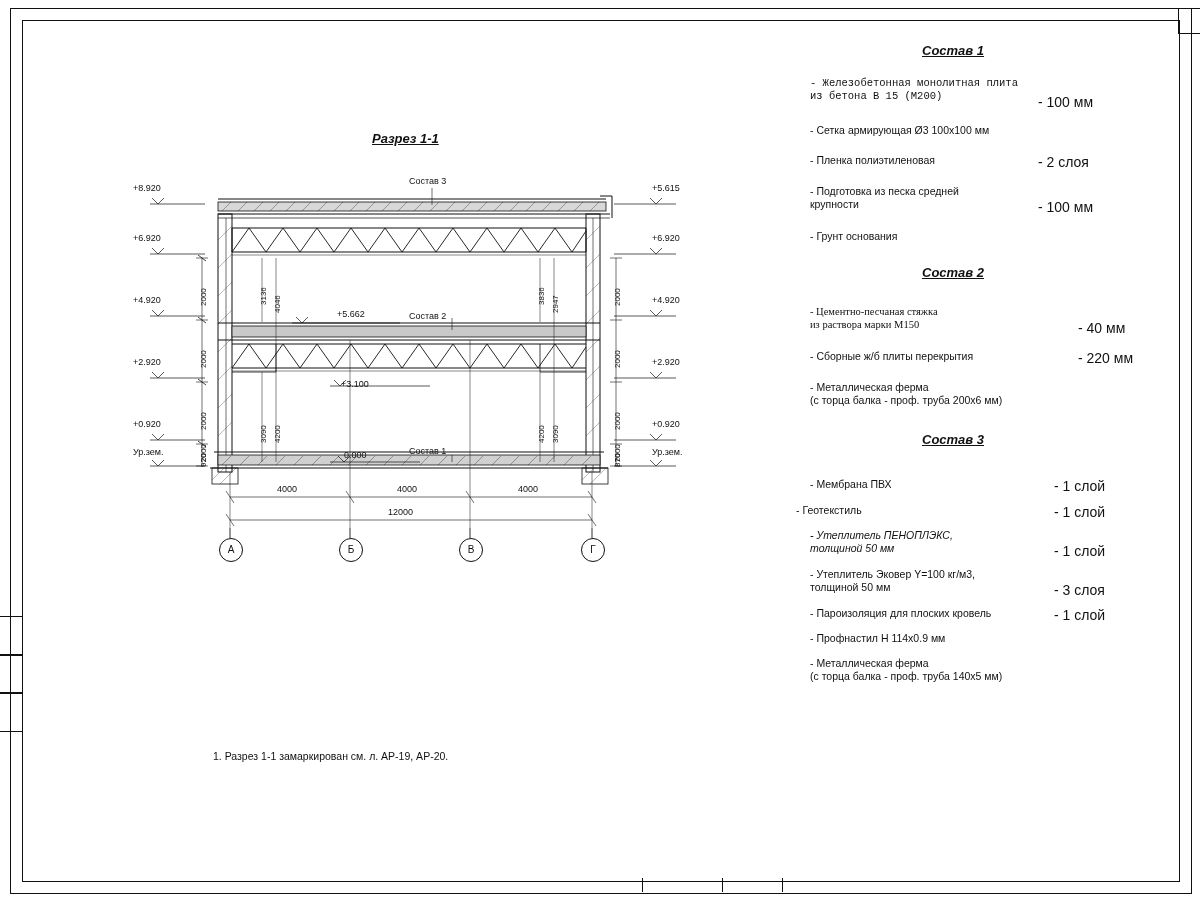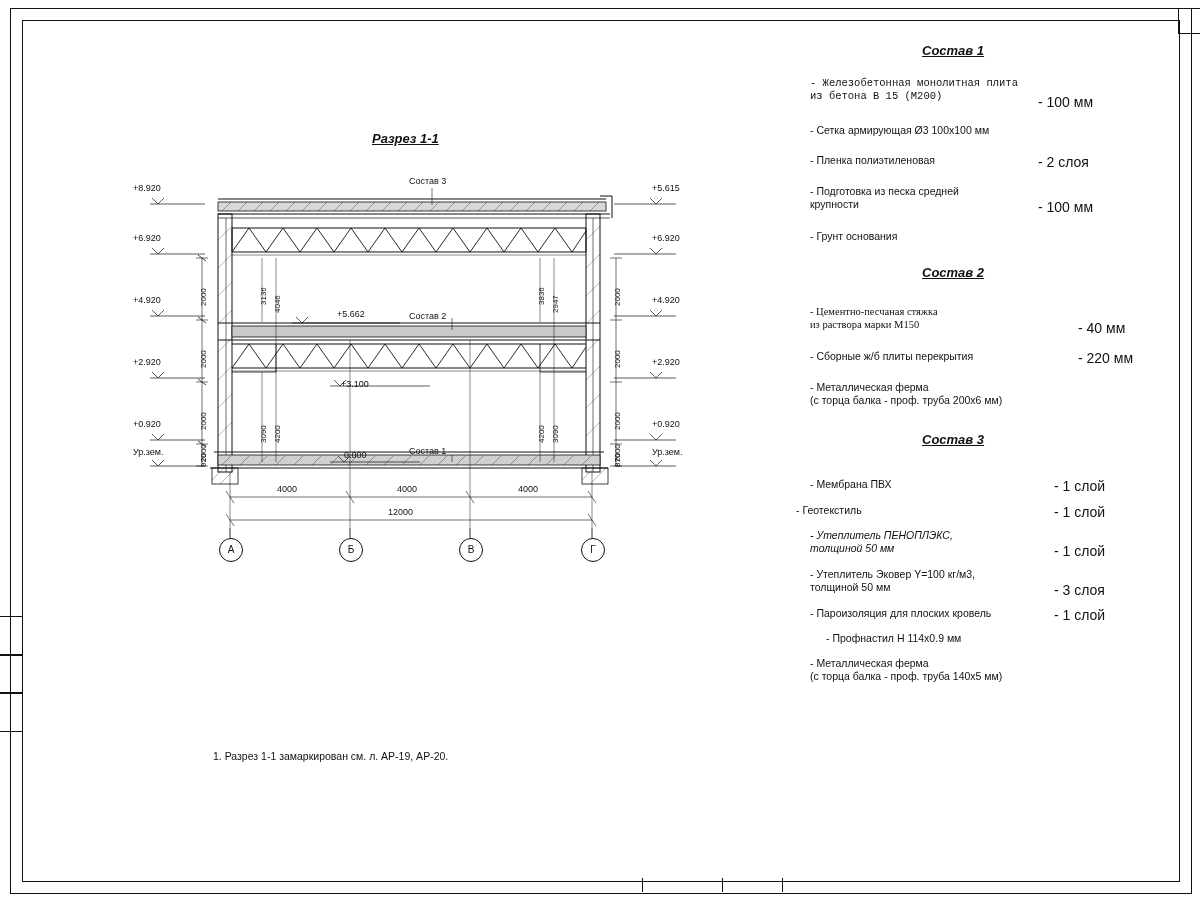--- a/index.html
+++ b/index.html
@@ -381,21 +381,21 @@
   толщиной 50 мм</div>
   <div class="specval" style="left:1054px;top:543px;">- 1 слой</div>
 
   <div class="spec" style="left:810px;top:568px;">- Утеплитель Эковер Y=100 кг/м3,
   толщиной 50 мм</div>
   <div class="specval" style="left:1054px;top:582px;">- 3 слоя</div>
 
   <div class="spec" style="left:810px;top:607px;">- Пароизоляция для плоских кровель</div>
   <div class="specval" style="left:1054px;top:607px;">- 1 слой</div>
 
-  <div class="spec" style="left:810px;top:632px;margin-left:16px;">- Профнастил Н 114х0.9 мм</div>
+  <div class="spec" style="left:810px;top:632px;">- Профнастил Н 114х0.9 мм</div>
   <div class="specval" style="left:1054px;top:632px;"></div>
 
   <div class="spec" style="left:810px;top:657px;">- Металлическая ферма
   (с торца балка - проф. труба 140х5 мм)</div>
   <div class="specval" style="left:1054px;top:657px;"></div>
 
   <div class="note" style="left:213px;top:750px;">1. Разрез 1-1 замаркирован см. л. АР-19, АР-20.</div>
 
 </div>
 

